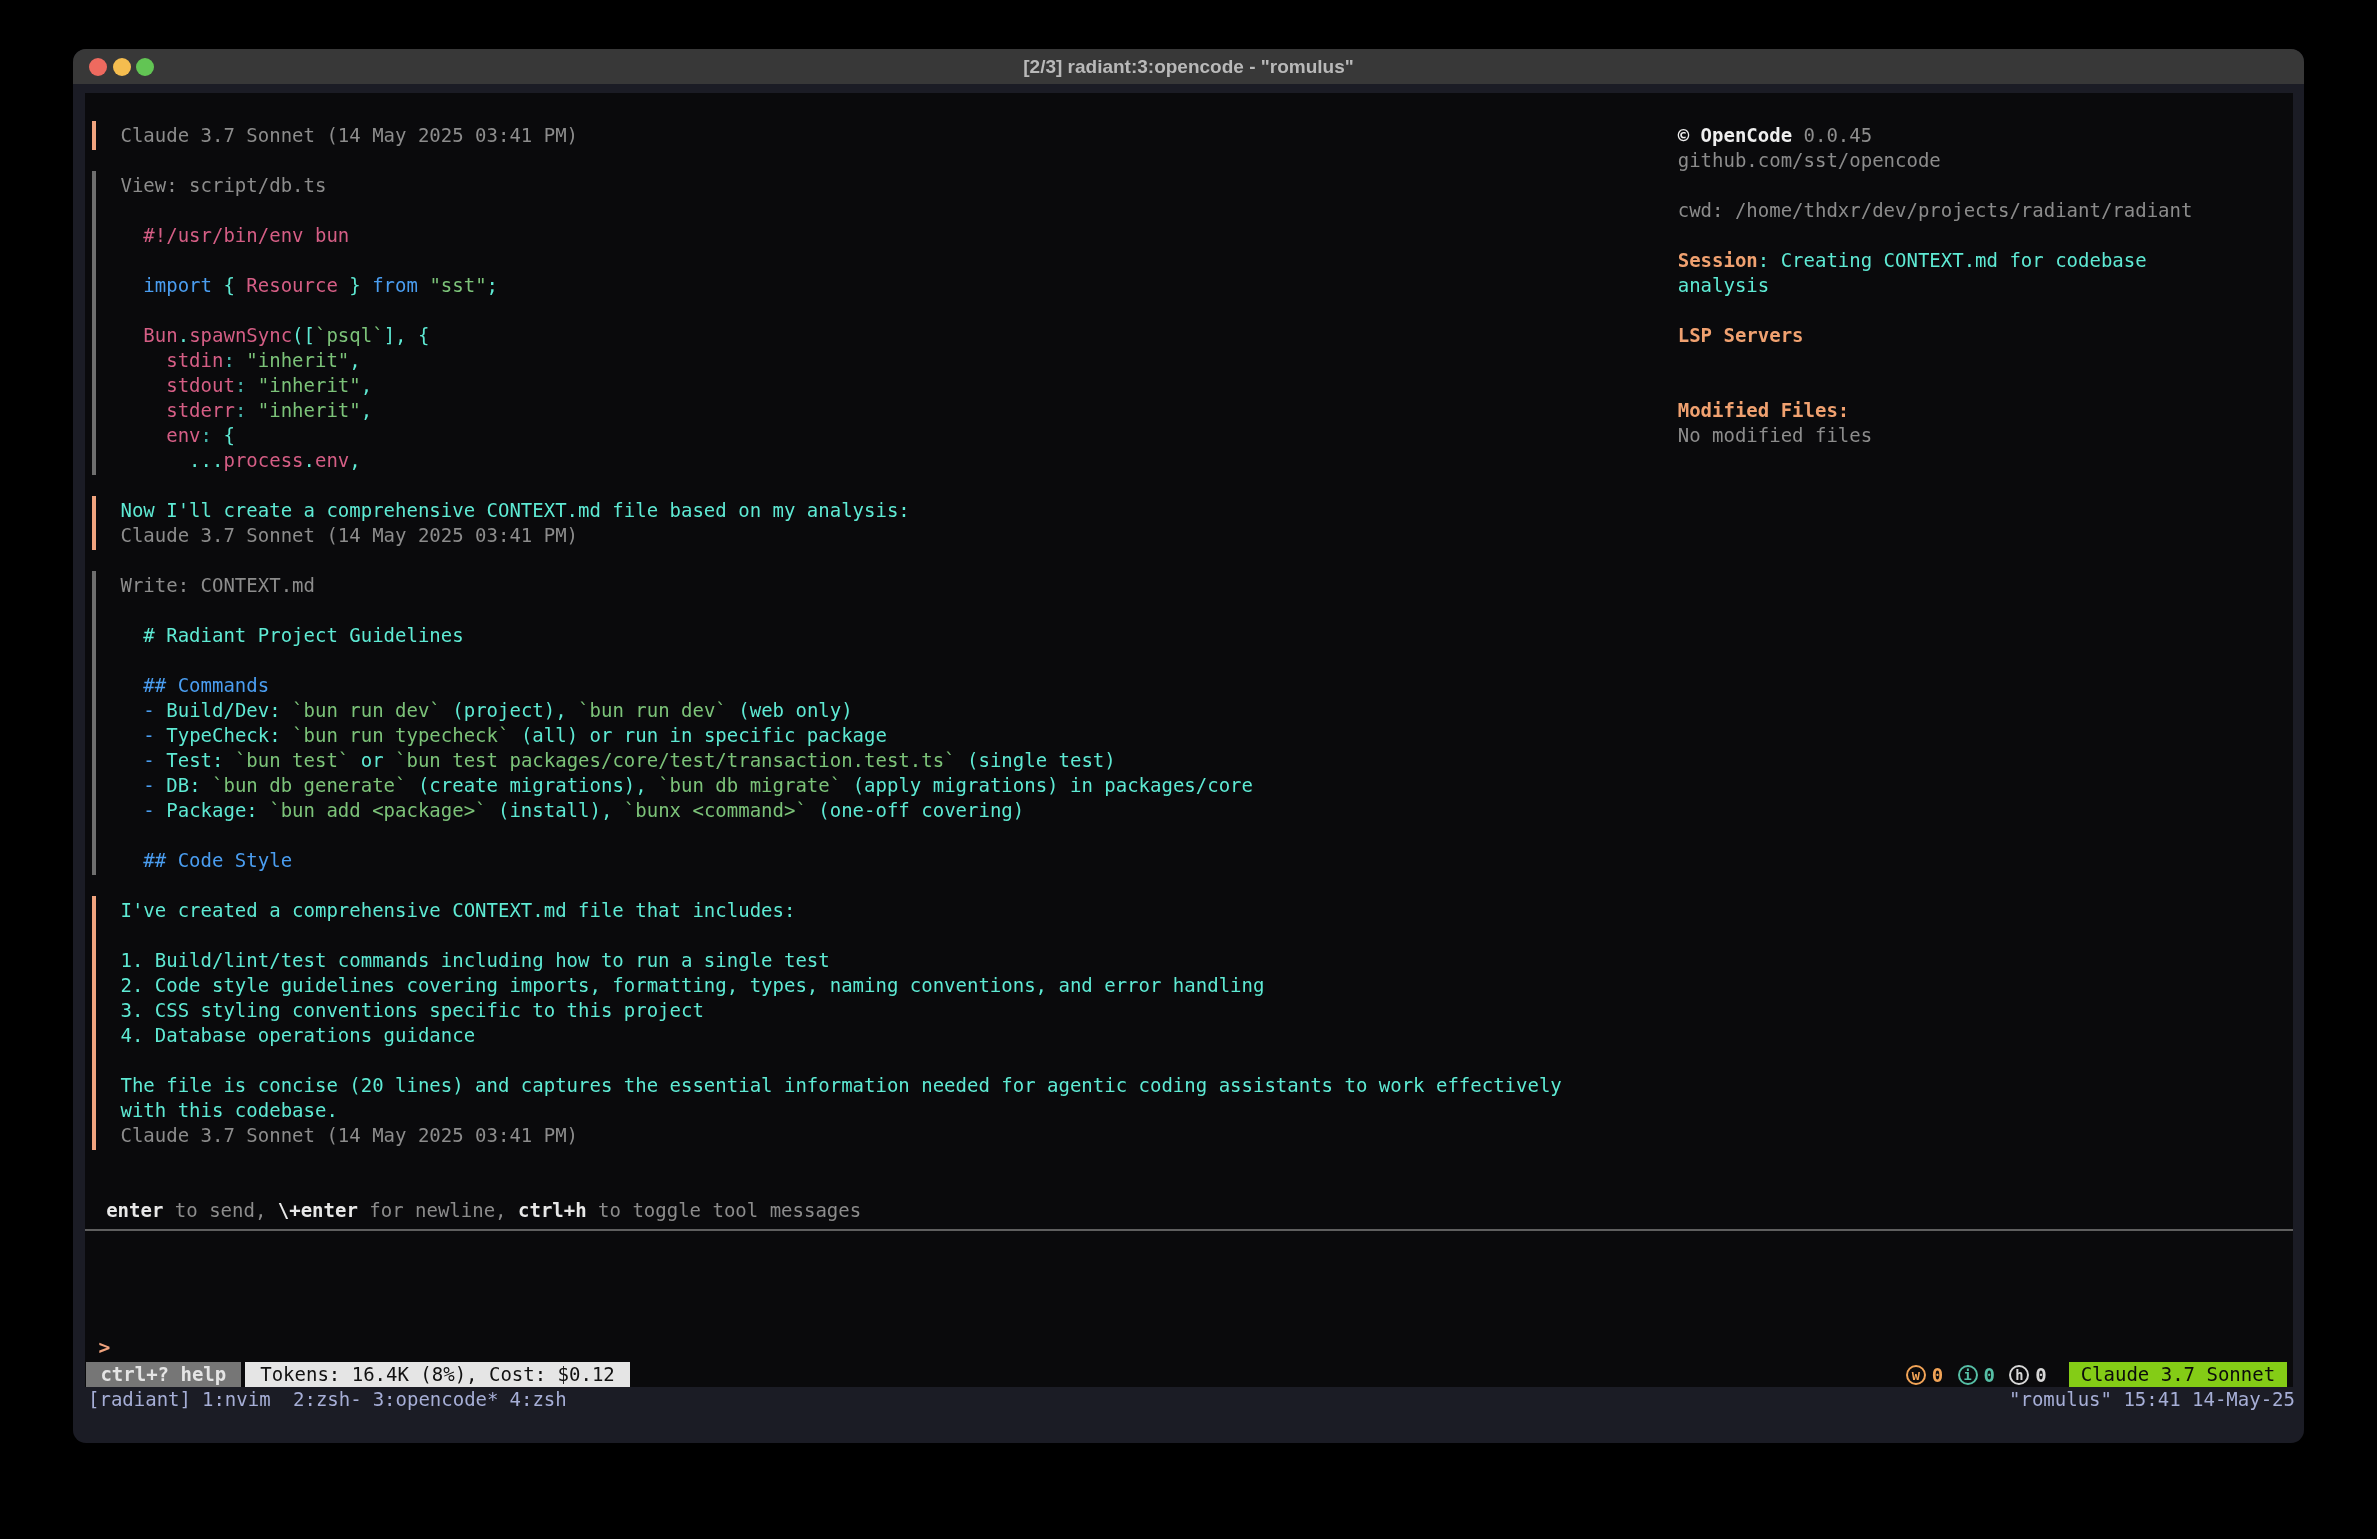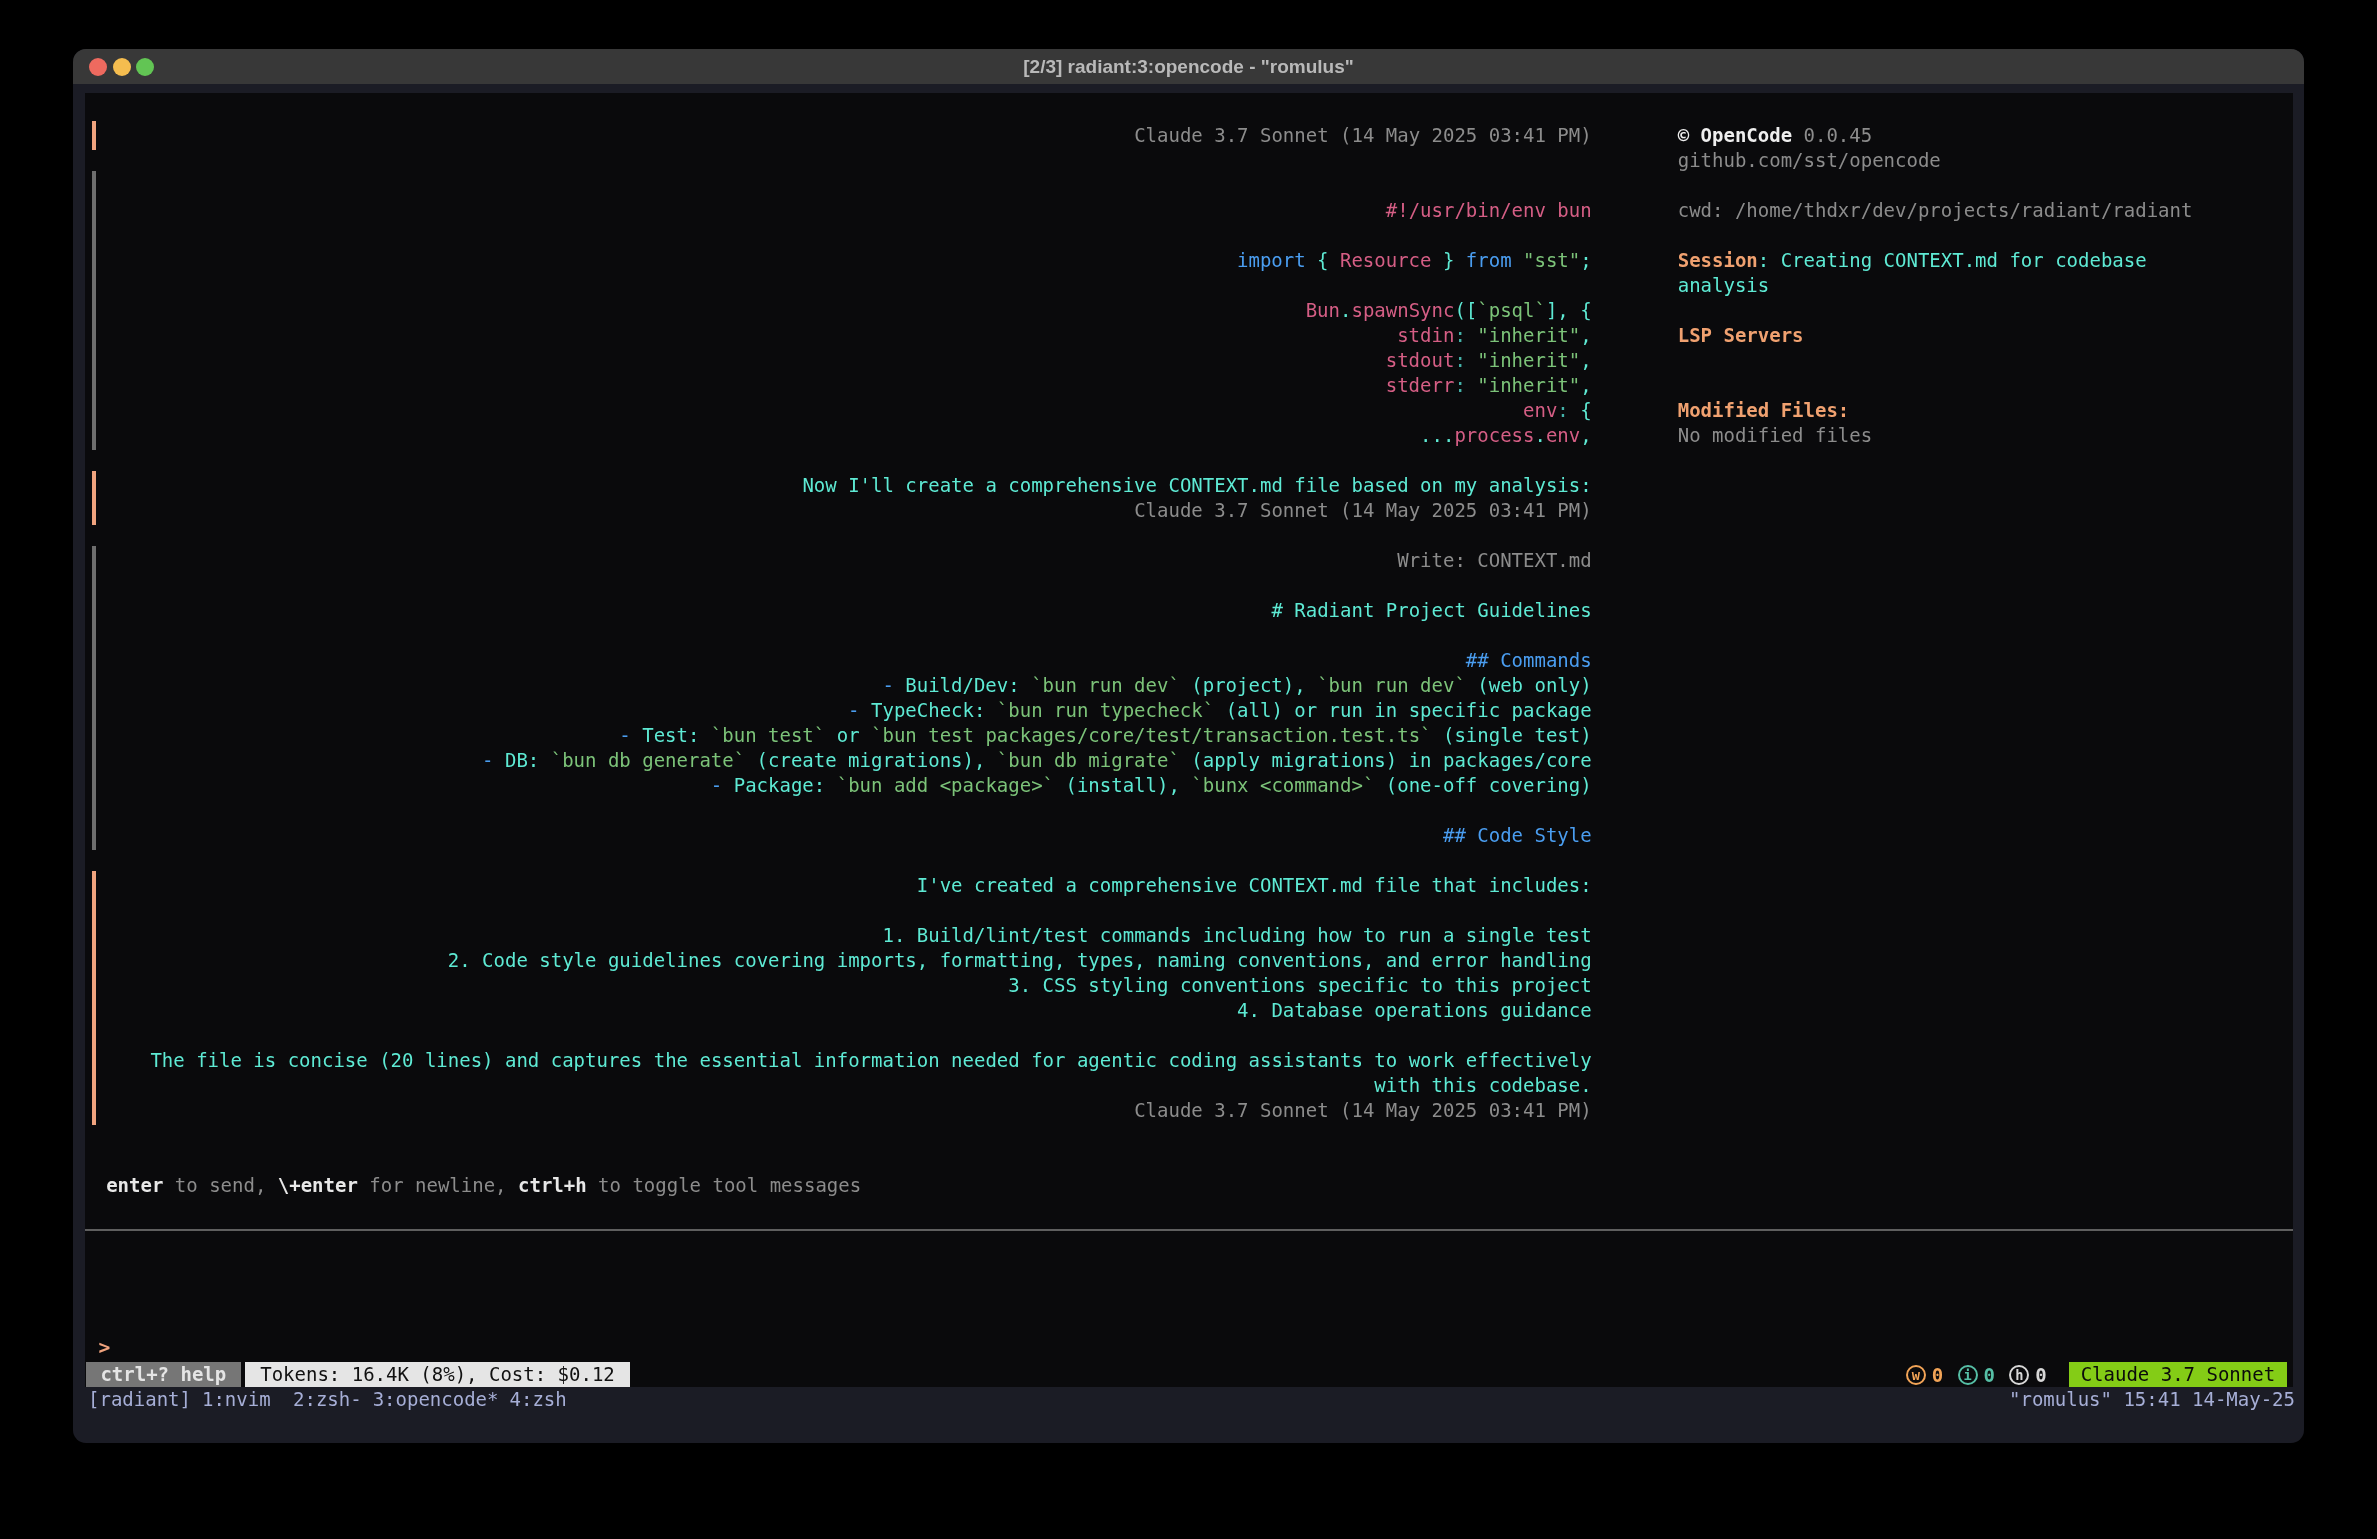--- a/index.html
+++ b/index.html
@@ -27,21 +27,21 @@
 
   .panel {
     position:absolute; left:11.7px; top:44px; width:2208px; height:1294px;
     background:#0a0a0c; overflow:hidden;
   }
 
   .content {
     position:absolute; left:0; top:0; width:1507px; padding:28px 0 0 7.8px;
   }
   .line { height:25px; line-height:25px; font-size:19px; white-space:pre; }
-  .block { border-left:4.6px solid #6e6e6e; padding:2px 0 2px 24px; margin-bottom:21px;text-align:right; }
+  .block { border-left:4.6px solid #6e6e6e; padding:2px 0 2px 24px; margin-bottom:21px; }
   .block.accent-orange { border-left-color:#f0a37e; }
   .block.accent-gray { border-left-color:#6e6e6e; }
 
   .seg-w  { color:#5eead4; }
   .seg-wb { color:#eeeeee; font-weight:bold; }
   .seg-g  { color:#8c8c8c; }
   .seg-pk { color:#d55e85; }
   .seg-bl { color:#4a9df0; }
   .seg-gr { color:#7cc379; }
   .seg-cy { color:#44b3aa; }
@@ -103,20 +103,21 @@
     <div class="titlebar-title">[2/3] radiant:3:opencode - "romulus"</div>
   </div>
 
   <div class="panel">
 
     <div class="content">
       <div class="block accent-orange">
           <div class="line"><span class="seg-g">Claude 3.7 Sonnet (14 May 2025 03:41 PM)</span></div>
         </div>
       <div class="block accent-gray">
+          <div class="line"><span class="seg-g">View: script/db.ts</span></div>
           <div class="line">&nbsp;</div>
           <div class="line"><span class="seg-pk">  #!/usr/bin/env bun</span></div>
           <div class="line">&nbsp;</div>
           <div class="line"><span class="seg-bl">  import</span><span class="seg-w"> { </span><span class="seg-pk">Resource</span><span class="seg-w"> } </span><span class="seg-bl">from</span><span class="seg-w"> </span><span class="seg-gr">"sst"</span><span class="seg-w">;</span></div>
           <div class="line">&nbsp;</div>
           <div class="line"><span class="seg-pk">  Bun</span><span class="seg-w">.</span><span class="seg-pk">spawnSync</span><span class="seg-w">([</span><span class="seg-gr">`psql`</span><span class="seg-w">], {</span></div>
           <div class="line"><span class="seg-pk">    stdin</span><span class="seg-cy">:</span><span class="seg-w"> </span><span class="seg-gr">"inherit"</span><span class="seg-w">,</span></div>
           <div class="line"><span class="seg-pk">    stdout</span><span class="seg-cy">:</span><span class="seg-w"> </span><span class="seg-gr">"inherit"</span><span class="seg-w">,</span></div>
           <div class="line"><span class="seg-pk">    stderr</span><span class="seg-cy">:</span><span class="seg-w"> </span><span class="seg-gr">"inherit"</span><span class="seg-w">,</span></div>
           <div class="line"><span class="seg-pk">    env</span><span class="seg-cy">:</span><span class="seg-w"> {</span></div>

